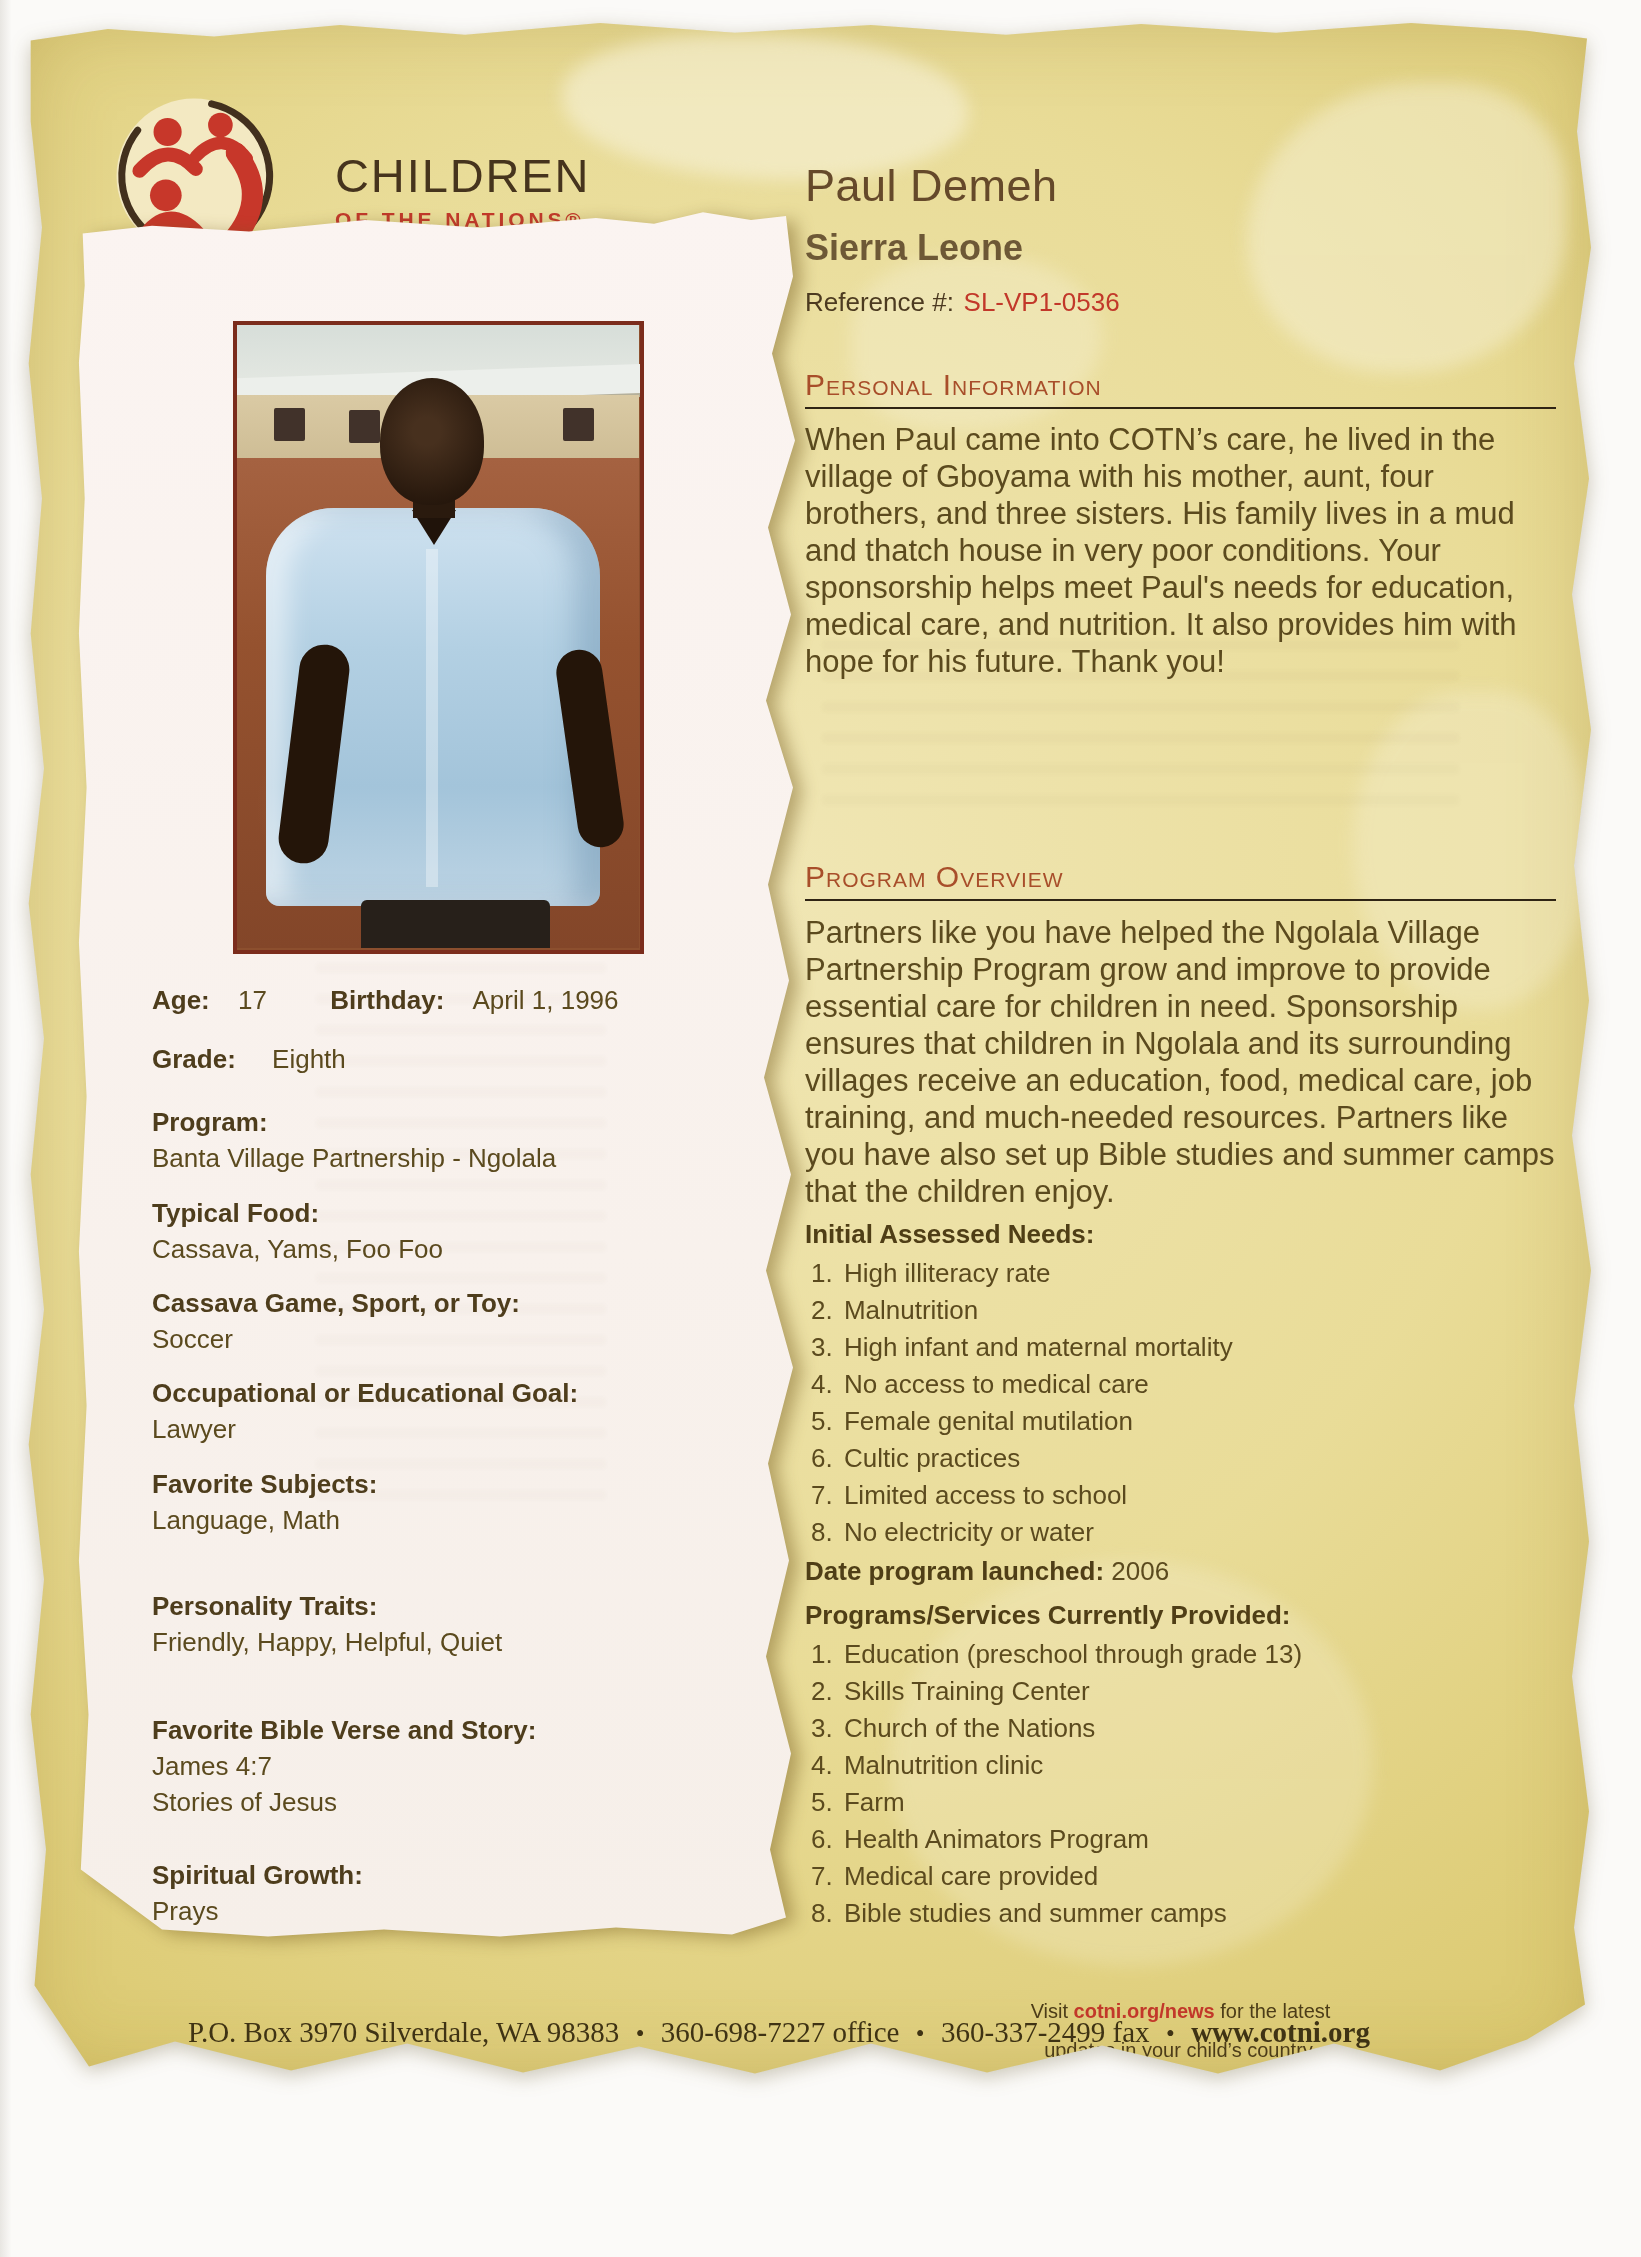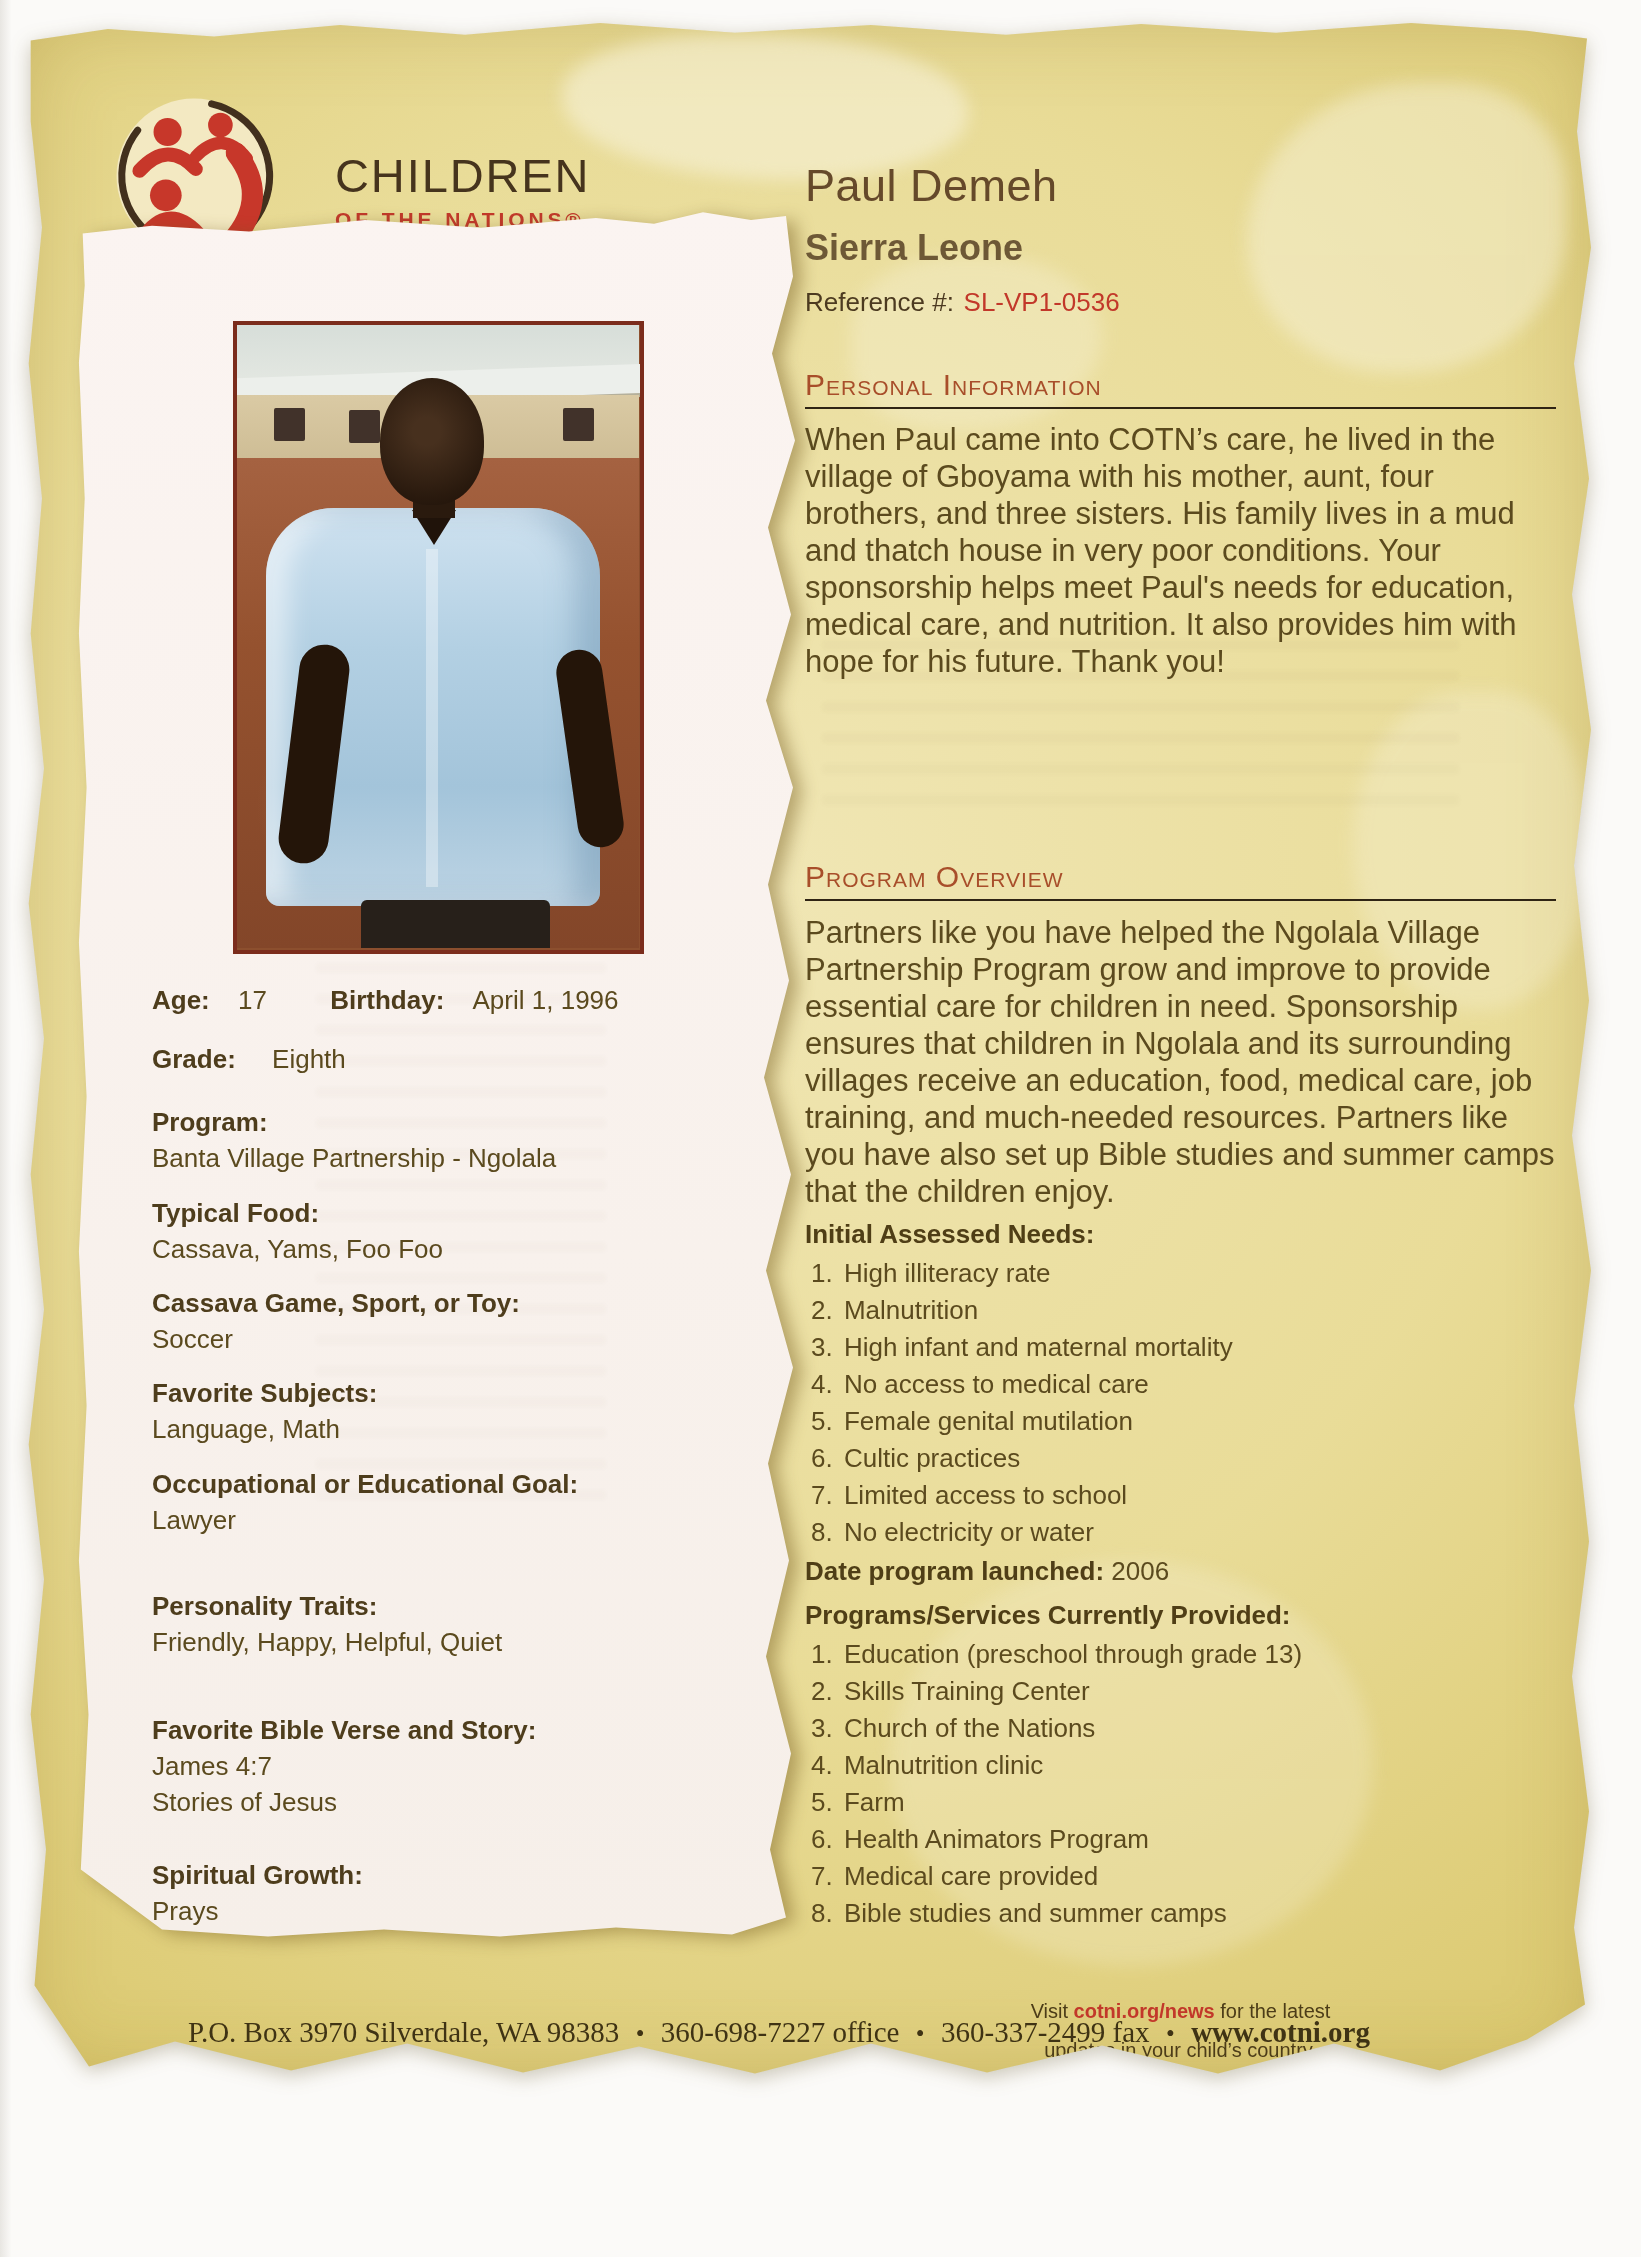--- a/index.html
+++ b/index.html
@@ -168,26 +168,26 @@
               </div>
               <div class="field">
                 <div class="lab">Typical Food:</div>
                 <div class="val">Cassava, Yams, Foo Foo</div>
               </div>
               <div class="field">
                 <div class="lab">Cassava Game, Sport, or Toy:</div>
                 <div class="val">Soccer</div>
               </div>
               <div class="field">
+                <div class="lab">Occupational or Educational Goal:</div>
+                <div class="val">Lawyer</div>
+              </div>
+              <div class="field">
                 <div class="lab">Favorite Subjects:</div>
                 <div class="val">Language, Math</div>
-              </div>
-              <div class="field">
-                <div class="lab">Occupational or Educational Goal:</div>
-                <div class="val">Lawyer</div>
               </div>
               <div class="field">
                 <div class="lab">Personality Traits:</div>
                 <div class="val">Friendly, Happy, Helpful, Quiet</div>
               </div>
               <div class="field">
                 <div class="lab">Favorite Bible Verse and Story:</div>
                 <div class="val">James 4:7
 Stories of Jesus</div>
               </div>

